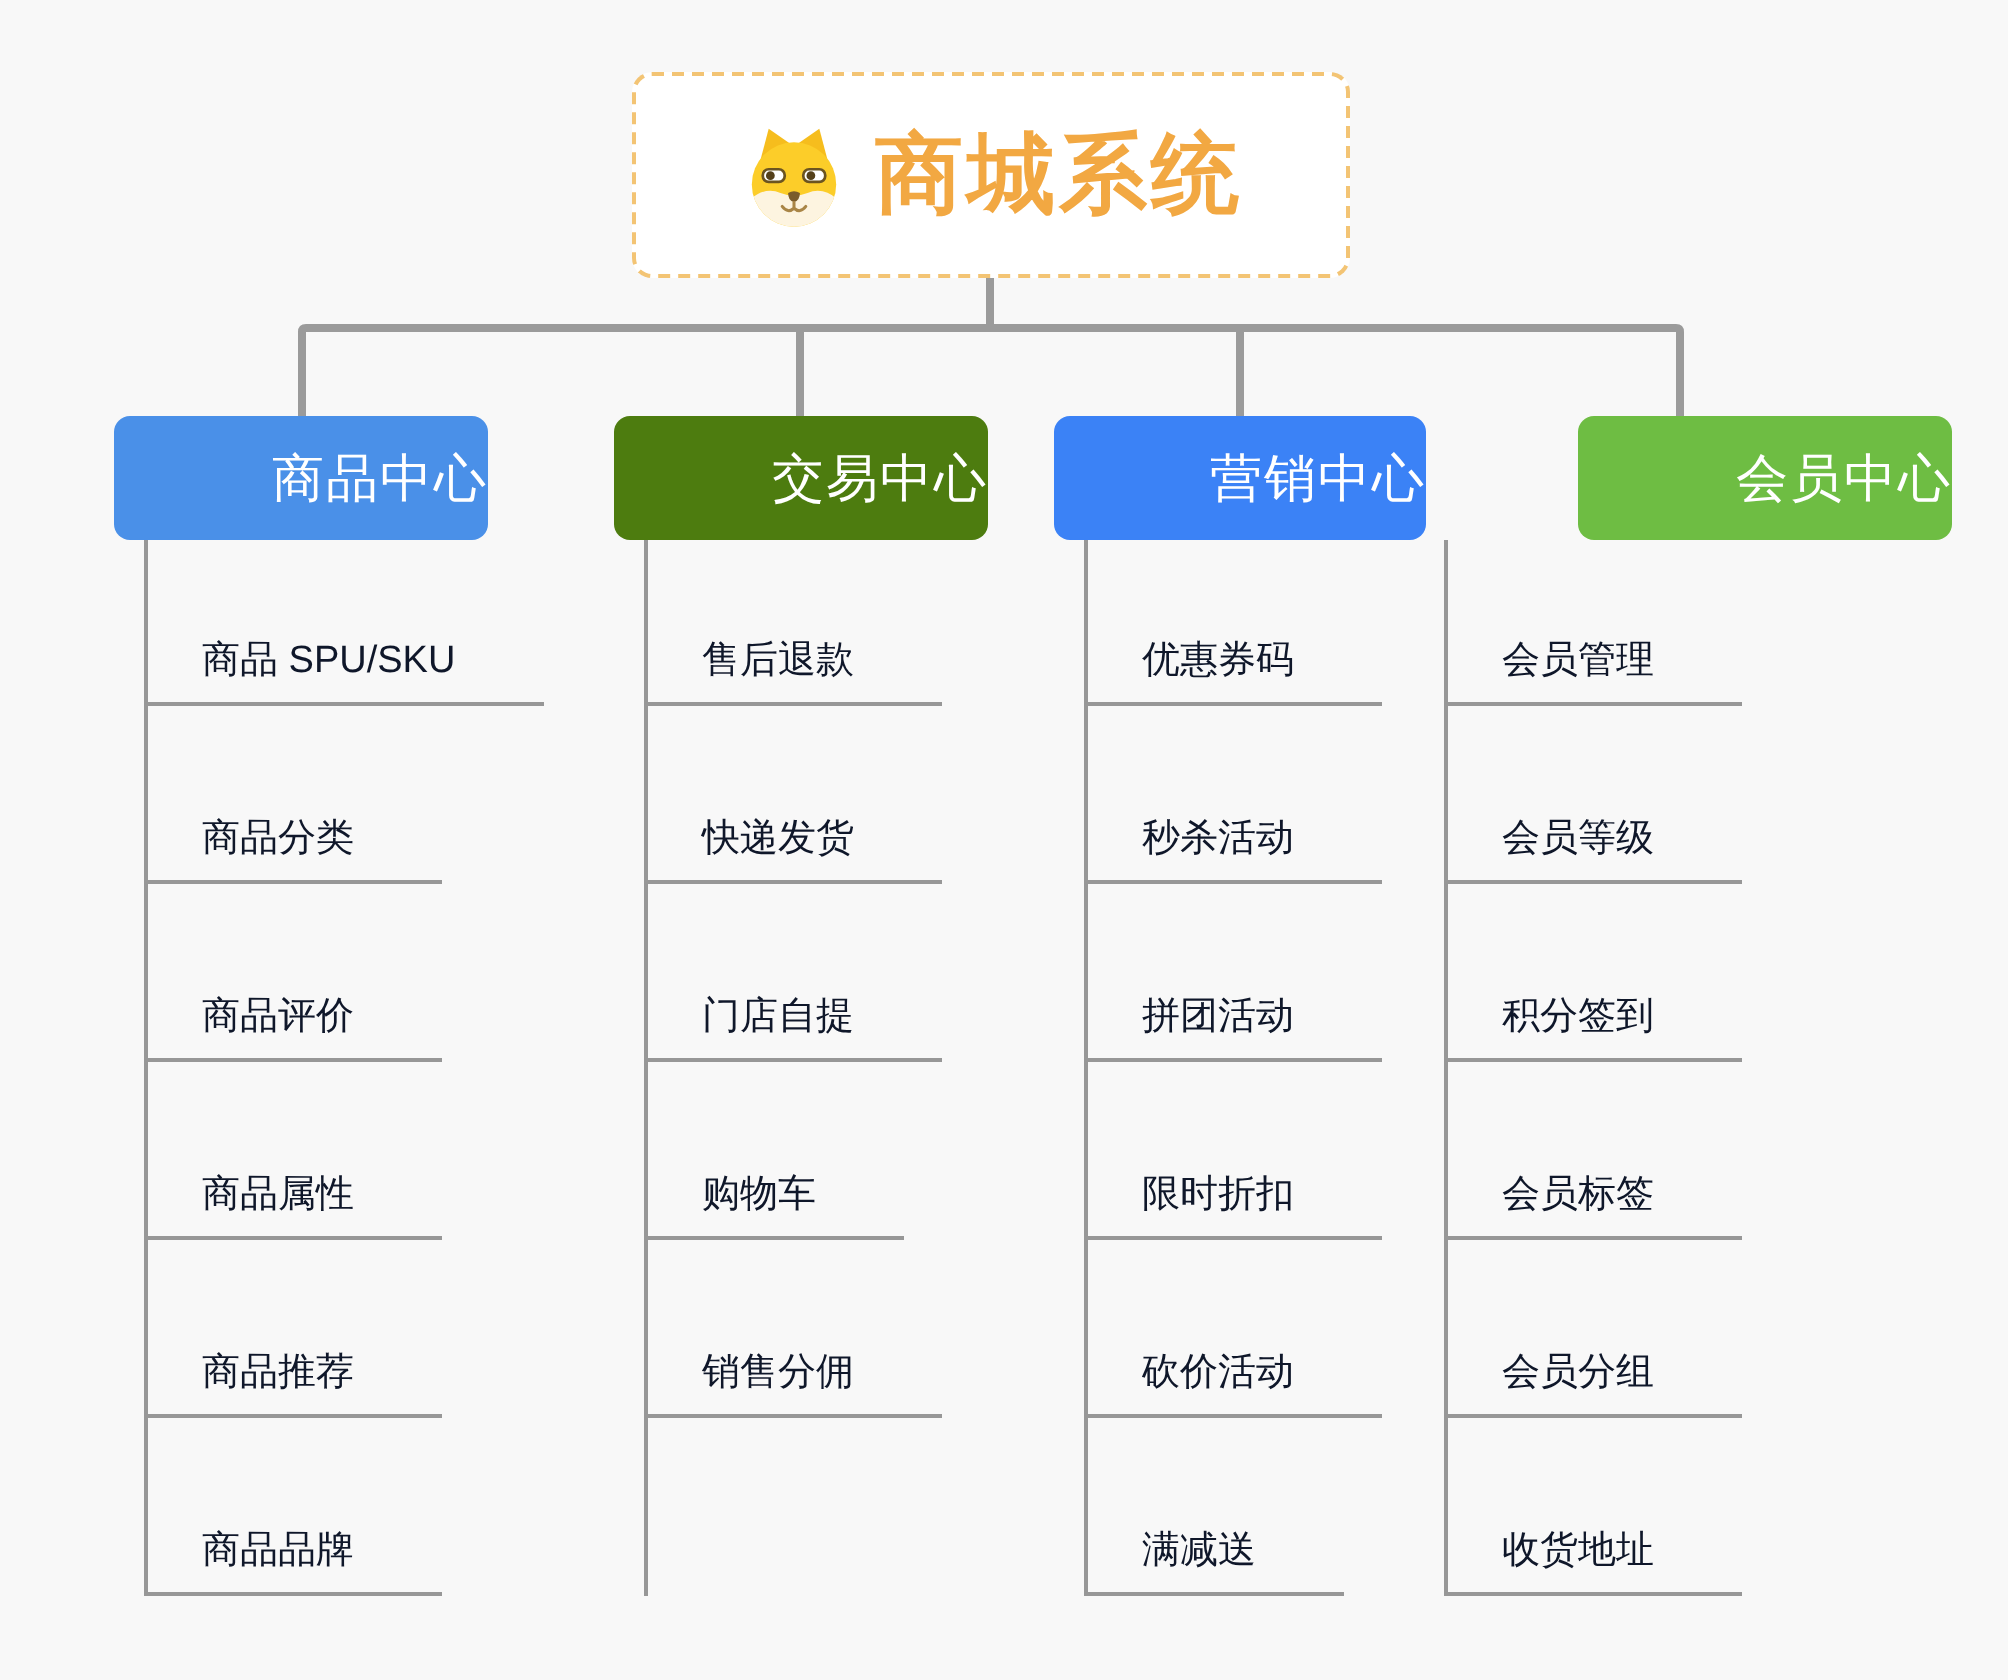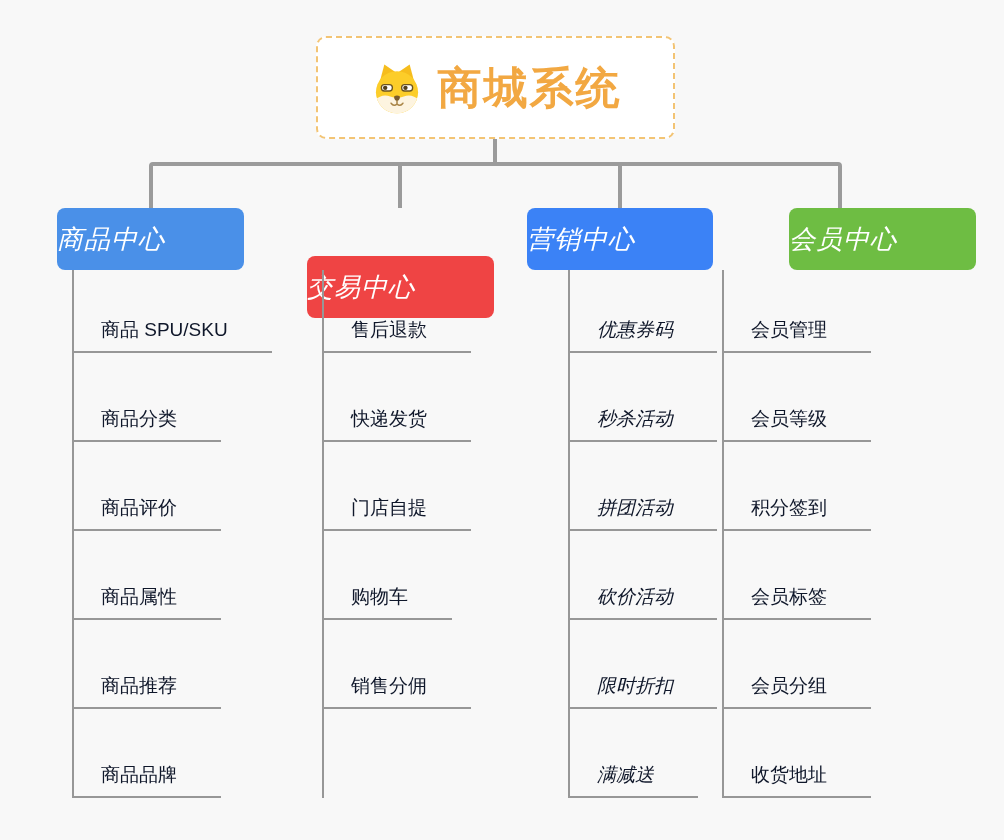--- a/index.html
+++ b/index.html
@@ -26,39 +26,38 @@
   }
   .doge{width:54px;height:54px;flex:0 0 auto;}
 
   
   svg.connectors{position:absolute;left:0;top:0;pointer-events:none;}
 
   
   .branch-header{
     position:absolute;top:208px;height:62px;width:187px;
     border-radius:8px;
-    display:flex;align-items:center;justify-content:flex-start;
+    display:flex;align-items:center;justify-content:flex-end;
     color:#ffffff;font-size:26px;letter-spacing:1px;
     box-sizing:border-box;
-    font-style:italic;
   }
   .bh0{left:57px;}
   .bh1{left:307px;}
   .bh2{left:527px;width:186px;}
   .bh3{left:789px;}
 
   
   .branch-col{
     position:absolute;top:270px;height:528px;
     border-left:2px solid #979797;
     box-sizing:border-box;
   }
   .bc0{left:72px;}
   .bc1{left:322px;}
-  .bc2{left:568px;font-style:italic;}
+  .bc2{left:542px;}
   .bc3{left:722px;}
   .branch-col ul{list-style:none;margin:0;padding:0;}
   .branch-col li{
     box-sizing:border-box;
     height:89px;
     width:max-content;
     display:flex;align-items:flex-end;
     padding:0 44px 8px 27px;
     border-bottom:2px solid #979797;
     font-size:19px;color:#0f172a;
@@ -97,21 +96,21 @@
       <circle cx="42" cy="31.8" r="2.6" fill="#54401a"></circle>
       <path d="M28.5 42 Q32 40 35.5 42 Q35.5 46.5 32 47.5 Q28.5 46.5 28.5 42 Z" fill="#7a5b2b"></path>
       <path d="M32 47.5 L32 51 M25 50 Q28.5 54.5 32 51 Q35.5 54.5 39 50" stroke="#a98546" stroke-width="1.8" fill="none" stroke-linecap="round"></path>
     </svg>
     <span class="root-title">商城系统</span>
   </div>
 
   <div class="branch-header bh0" style="background-color: rgb(74, 144, 232);">
     <span>商品中心</span>
   </div>
-  <div class="branch-header bh1" style="background-color: #ef4444; margin-top: 48px;">
+  <div class="branch-header bh1" style="background-color: #4d7c0f;">
     <span>交易中心</span>
   </div>
   <div class="branch-header bh2" style="background-color: #3b82f6;">
     <span>营销中心</span>
   </div>
   <div class="branch-header bh3" style="background-color: rgb(110, 189, 67);">
     <span>会员中心</span>
   </div>
 
   <div class="branch-col bc0">
@@ -133,22 +132,22 @@
       <li>购物车</li>
       <li>销售分佣</li>
     </ul>
   </div>
 
   <div class="branch-col bc2">
     <ul>
       <li>优惠券码</li>
       <li>秒杀活动</li>
       <li>拼团活动</li>
+      <li>限时折扣</li>
       <li>砍价活动</li>
-      <li>限时折扣</li>
       <li>满减送</li>
     </ul>
   </div>
 
   <div class="branch-col bc3">
     <ul>
       <li>会员管理</li>
       <li>会员等级</li>
       <li>积分签到</li>
       <li>会员标签</li>

